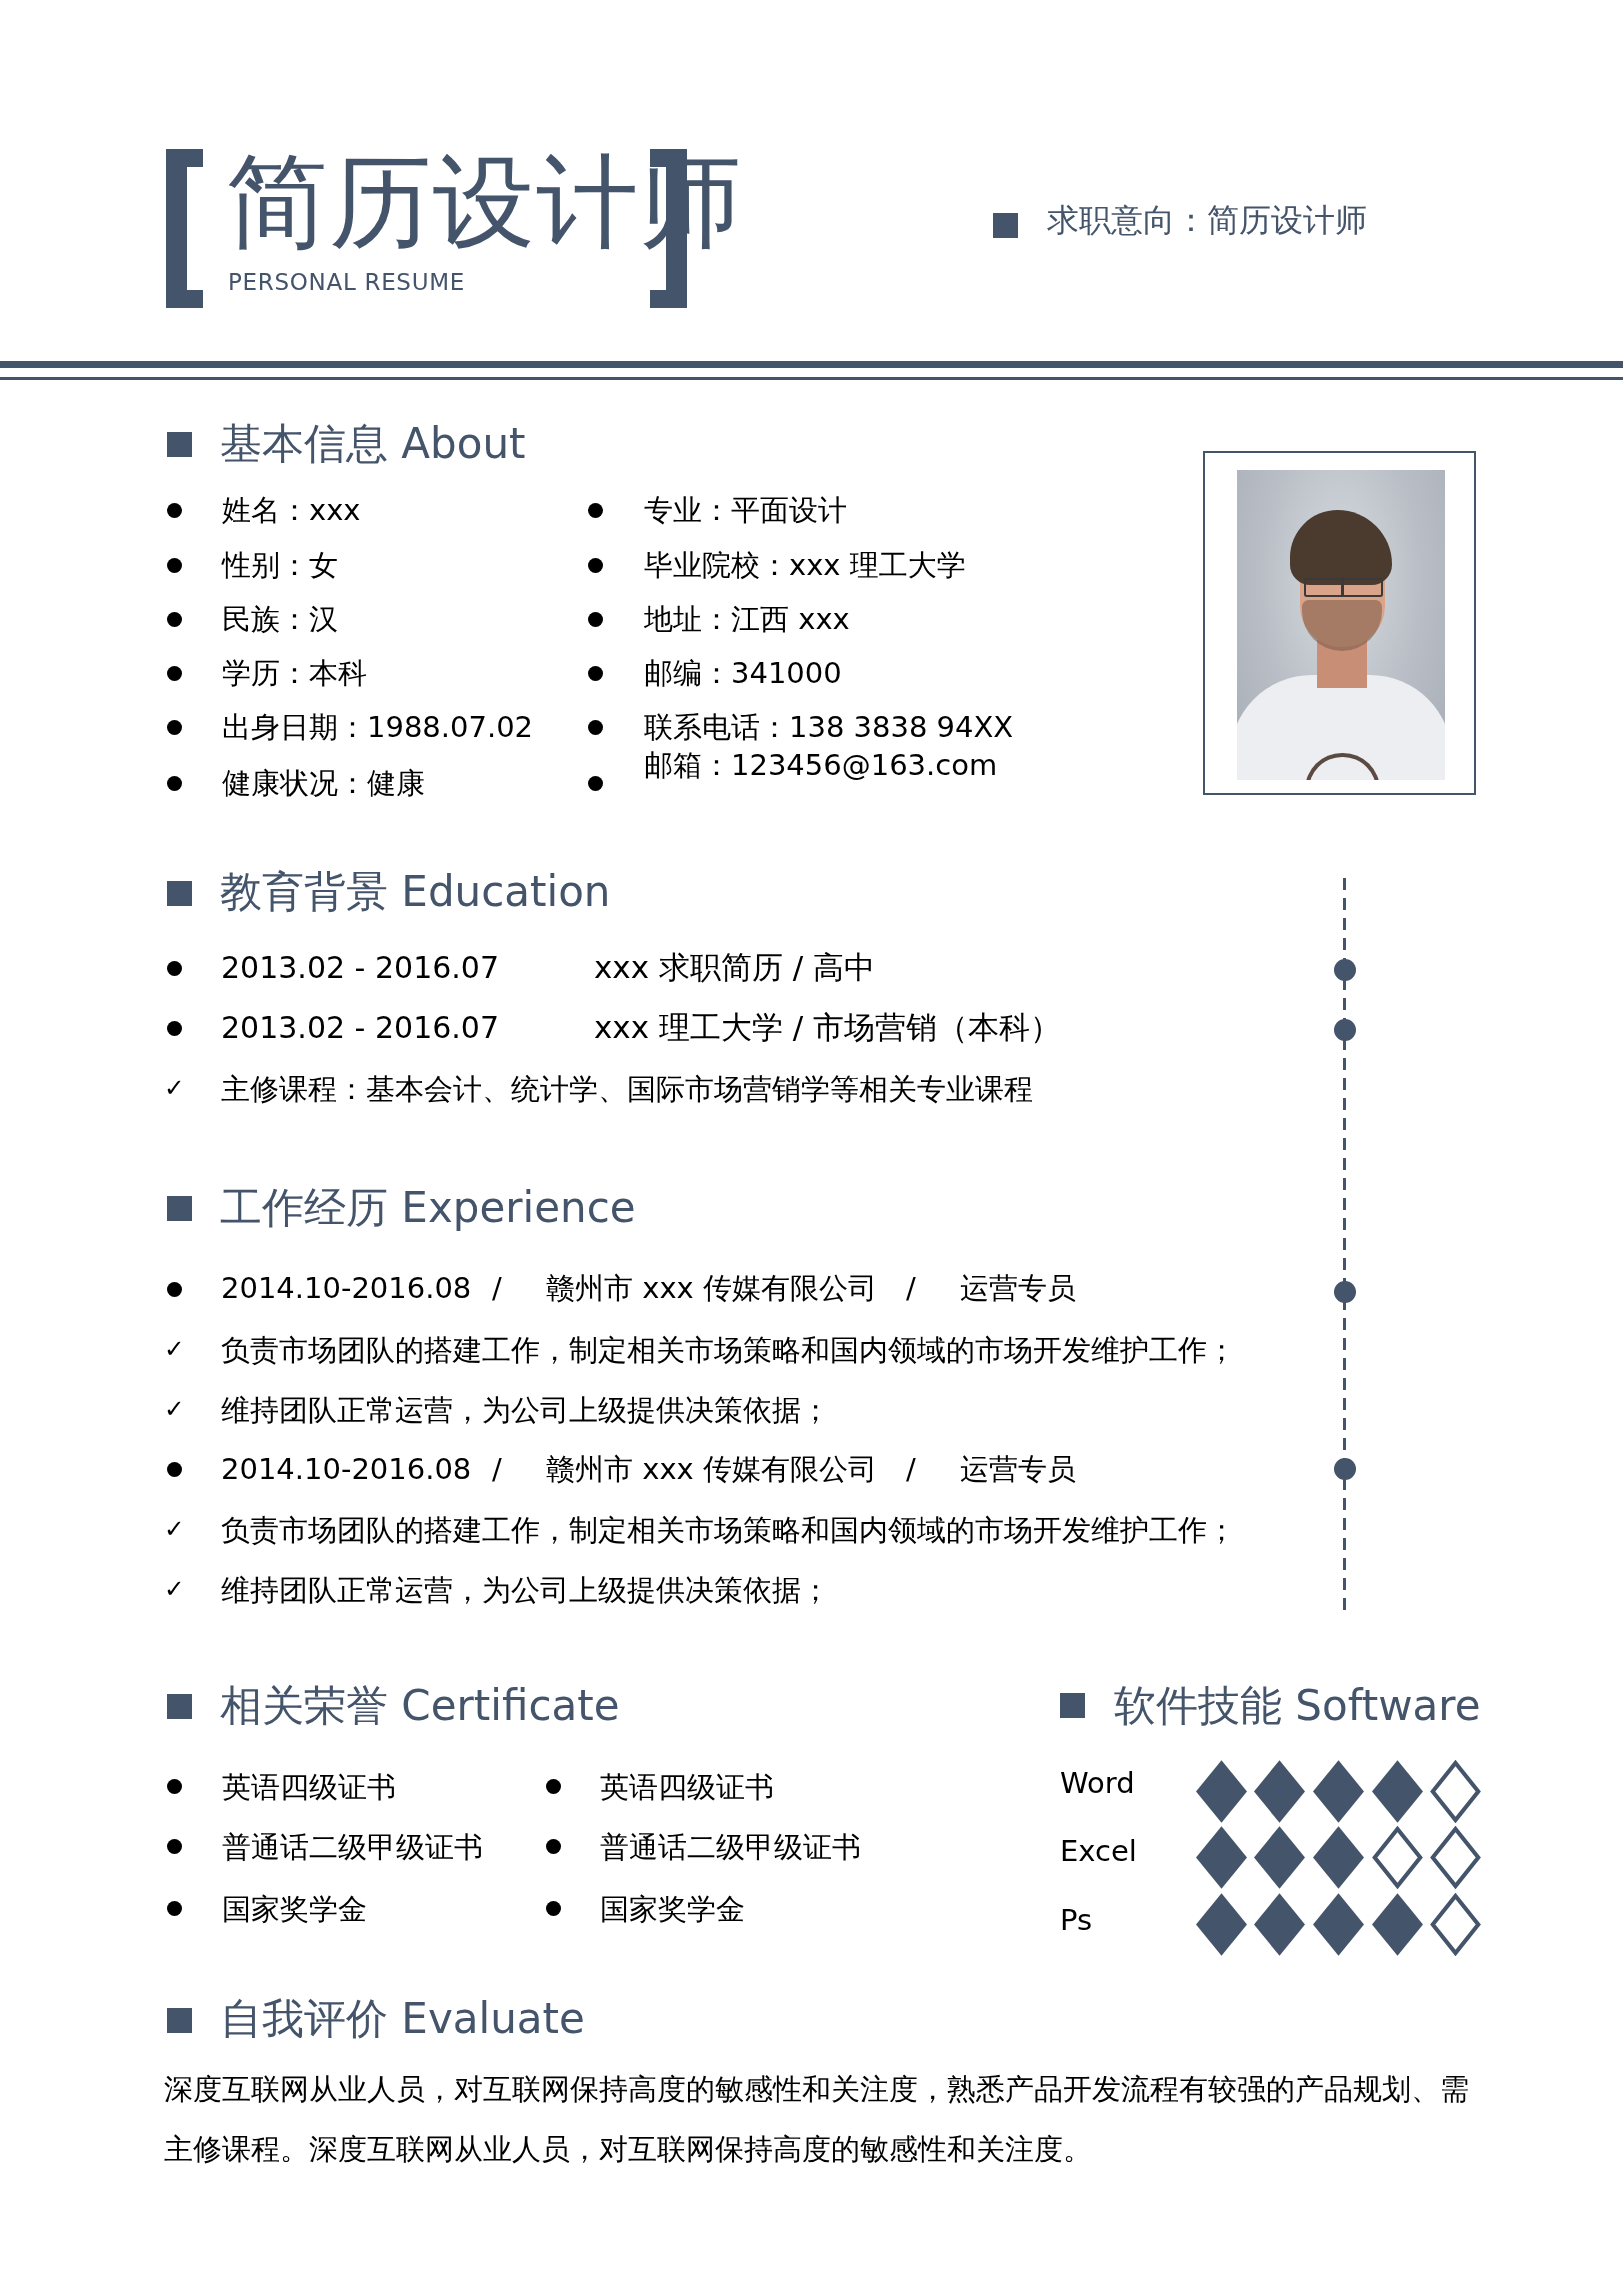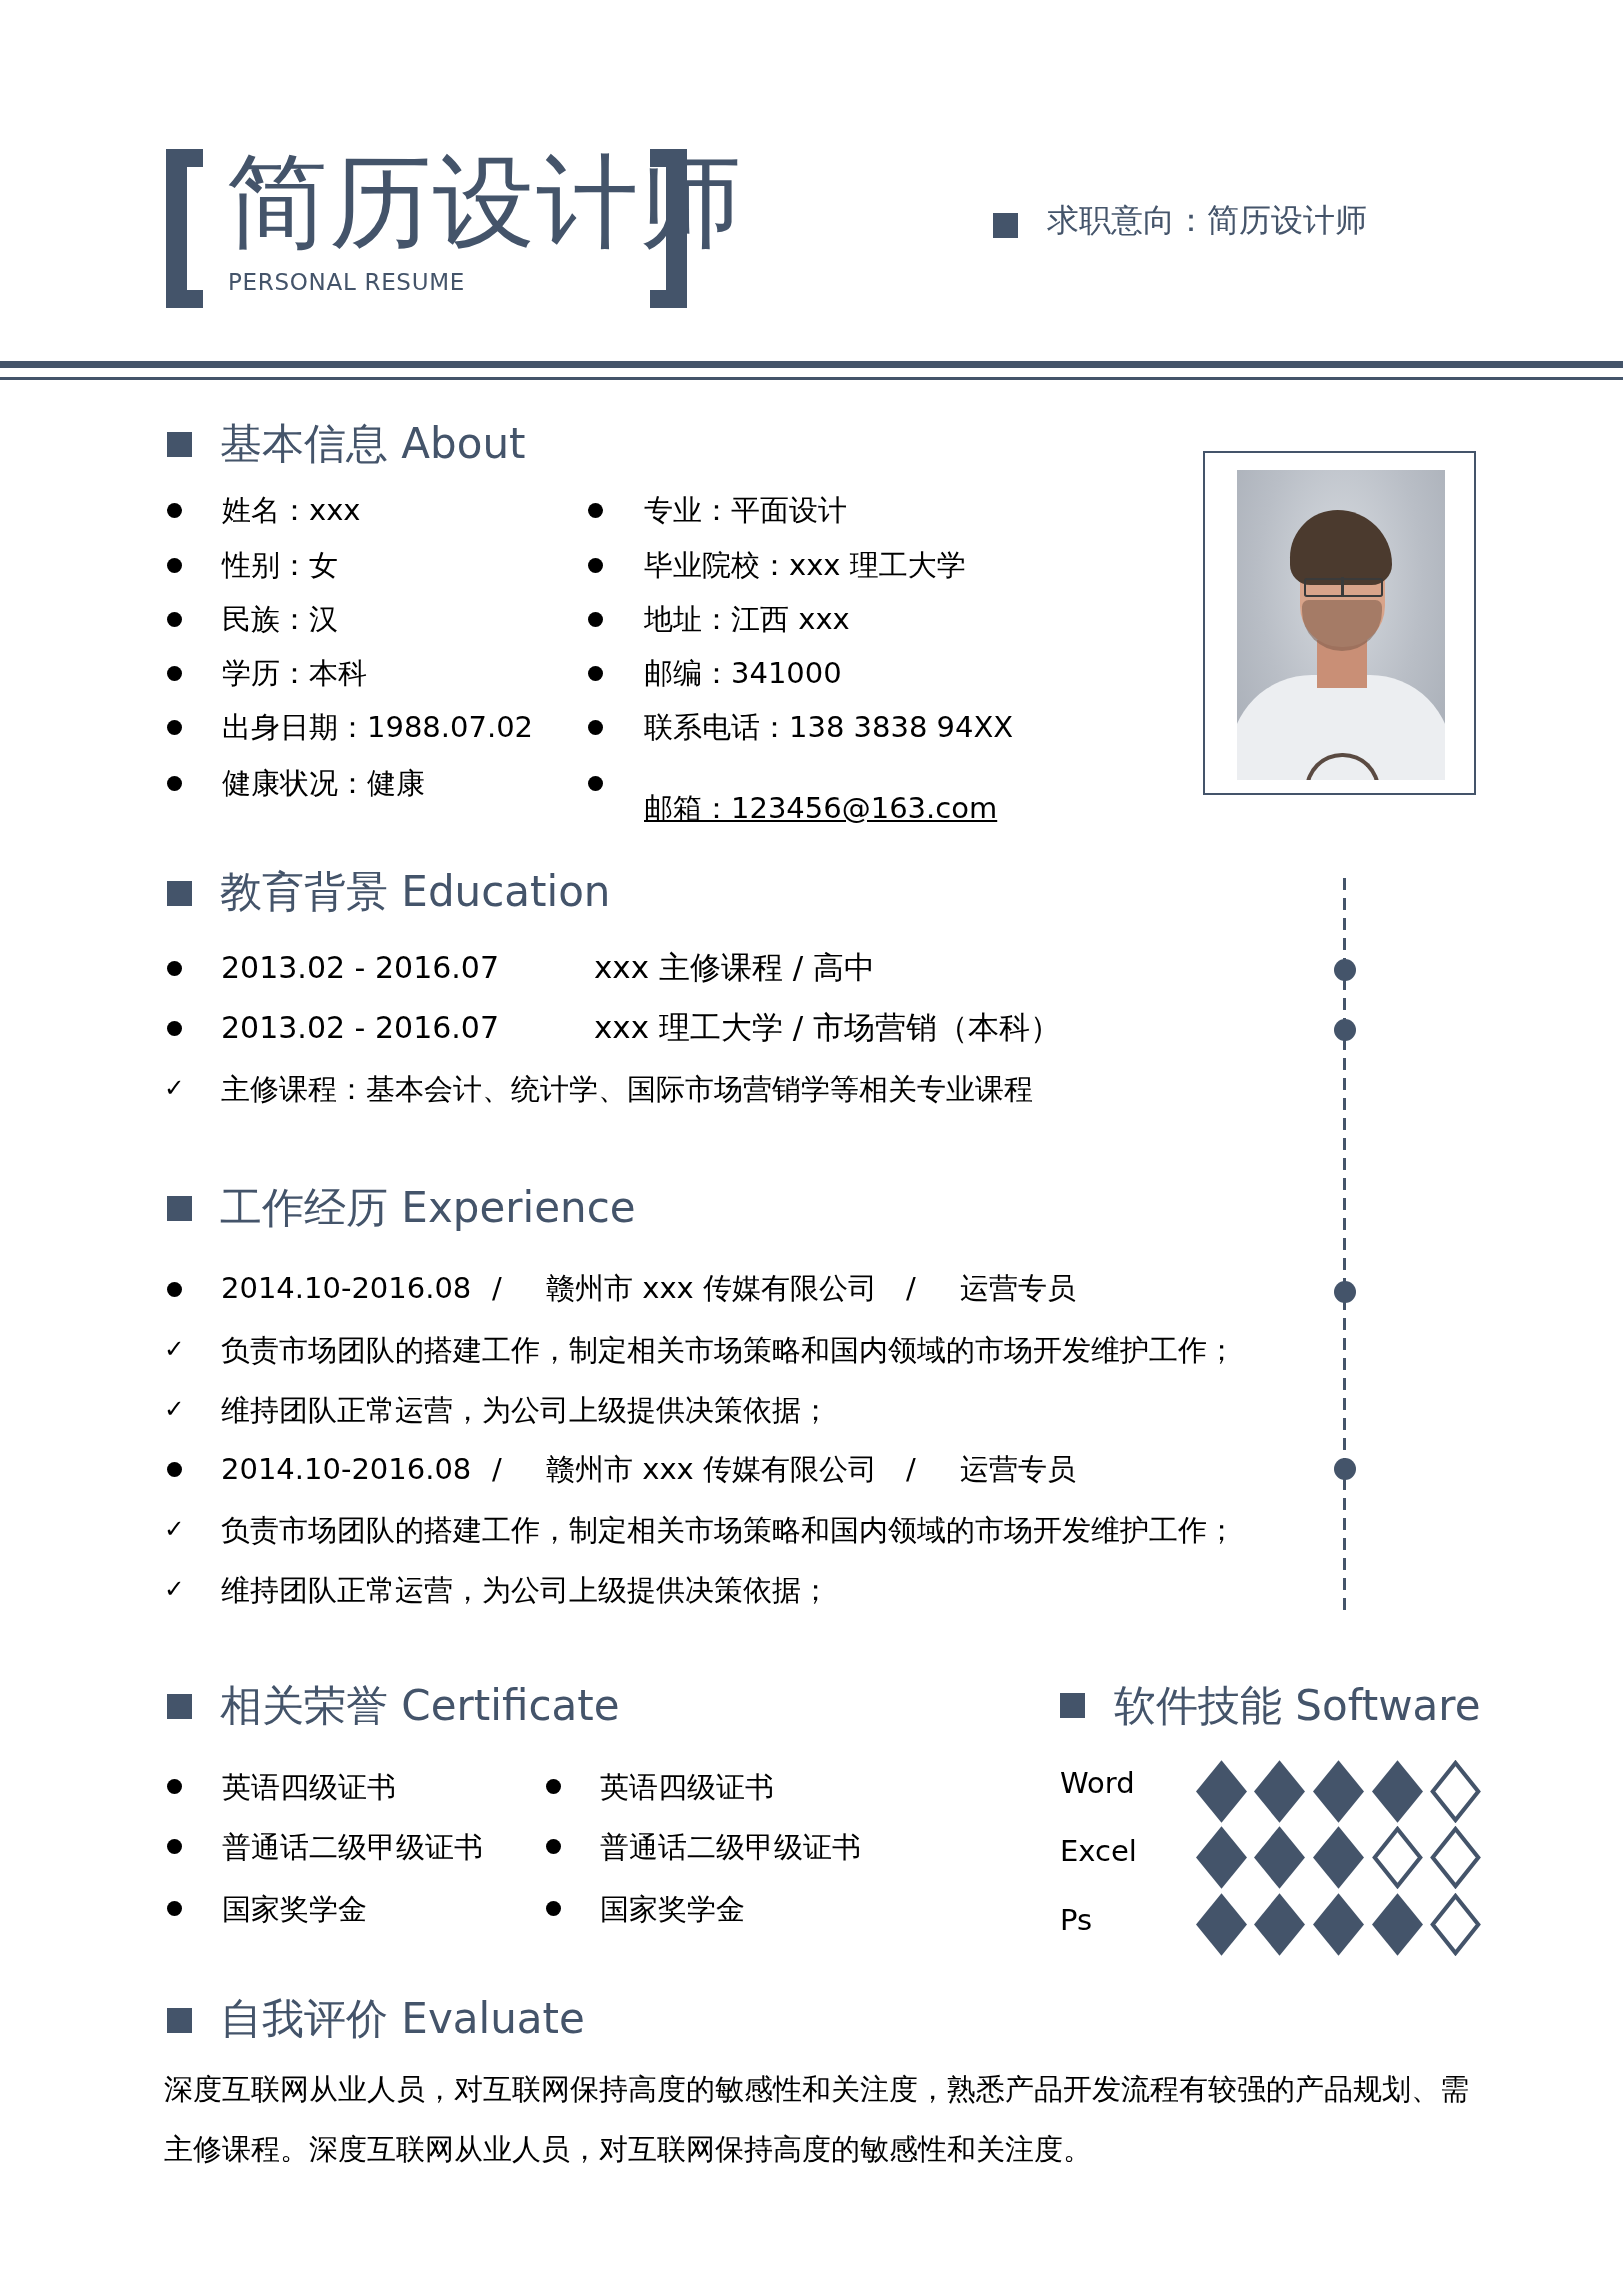--- a/index.html
+++ b/index.html
@@ -113,21 +113,21 @@
   <div class="abs body-text" style="left:644px; top:496px;">专业：平面设计</div>
   <div class="bullet" style="left:588px; top:558px;"></div>
   <div class="abs body-text" style="left:644px; top:551px;">毕业院校：xxx 理工大学</div>
   <div class="bullet" style="left:588px; top:612px;"></div>
   <div class="abs body-text" style="left:644px; top:605px;">地址：江西 xxx</div>
   <div class="bullet" style="left:588px; top:666px;"></div>
   <div class="abs body-text" style="left:644px; top:659px;">邮编：341000</div>
   <div class="bullet" style="left:588px; top:720px;"></div>
   <div class="abs body-text" style="left:644px; top:713px;">联系电话：138 3838 94XX</div>
   <div class="bullet" style="left:588px; top:776px;"></div>
-  <div class="abs body-text" style="left:644px; top:794px;text-decoration:underline;">邮箱：123456@163.com</div>
+  <div class="abs body-text" style="left:644px; top:751px;">邮箱：123456@163.com</div>
 
   <div class="photo-frame"></div>
   <div class="photo">
     <div class="shirt"></div>
     <div class="print"></div>
     <div class="neck"></div>
     <div class="face"></div>
     <div class="beard"></div>
     <div class="hair"></div>
     <div class="glasses"></div>
@@ -139,21 +139,21 @@
 <div class="timeline-dot" style="left:1334px; top:1019px;"></div>
 <div class="timeline-dot" style="left:1334px; top:1281px;"></div>
 <div class="timeline-dot" style="left:1334px; top:1458px;"></div>
 
 <div>
   <div class="sq" style="left:167px; top:881px; width:25px; height:25px;"></div>
   <div class="abs section-title" style="left:220px; top:871px;">教育背景 Education</div>
 
   <div class="bullet" style="left:167px; top:961px;"></div>
   <div class="abs body-text" style="left:221px; top:953px; font-size:30px;">2013.02 - 2016.07</div>
-  <div class="abs body-text" style="left:594px; top:952px; font-size:31px;">xxx 主修课程  /  高中</div>
+  <div class="abs body-text" style="left:594px; top:952px; font-size:31px;">xxx 求职简历  /  高中</div>
 
   <div class="bullet" style="left:167px; top:1021px;"></div>
   <div class="abs body-text" style="left:221px; top:1013px; font-size:30px;">2013.02 - 2016.07</div>
   <div class="abs body-text" style="left:594px; top:1012px; font-size:31px;">xxx 理工大学  /  市场营销（本科）</div>
 
   <div class="check" style="left:164px; top:1076px;">✓</div>
   <div class="abs body-text" style="left:221px; top:1075px;">主修课程：基本会计、统计学、国际市场营销学等相关专业课程</div>
 </div>
 
 <div>

